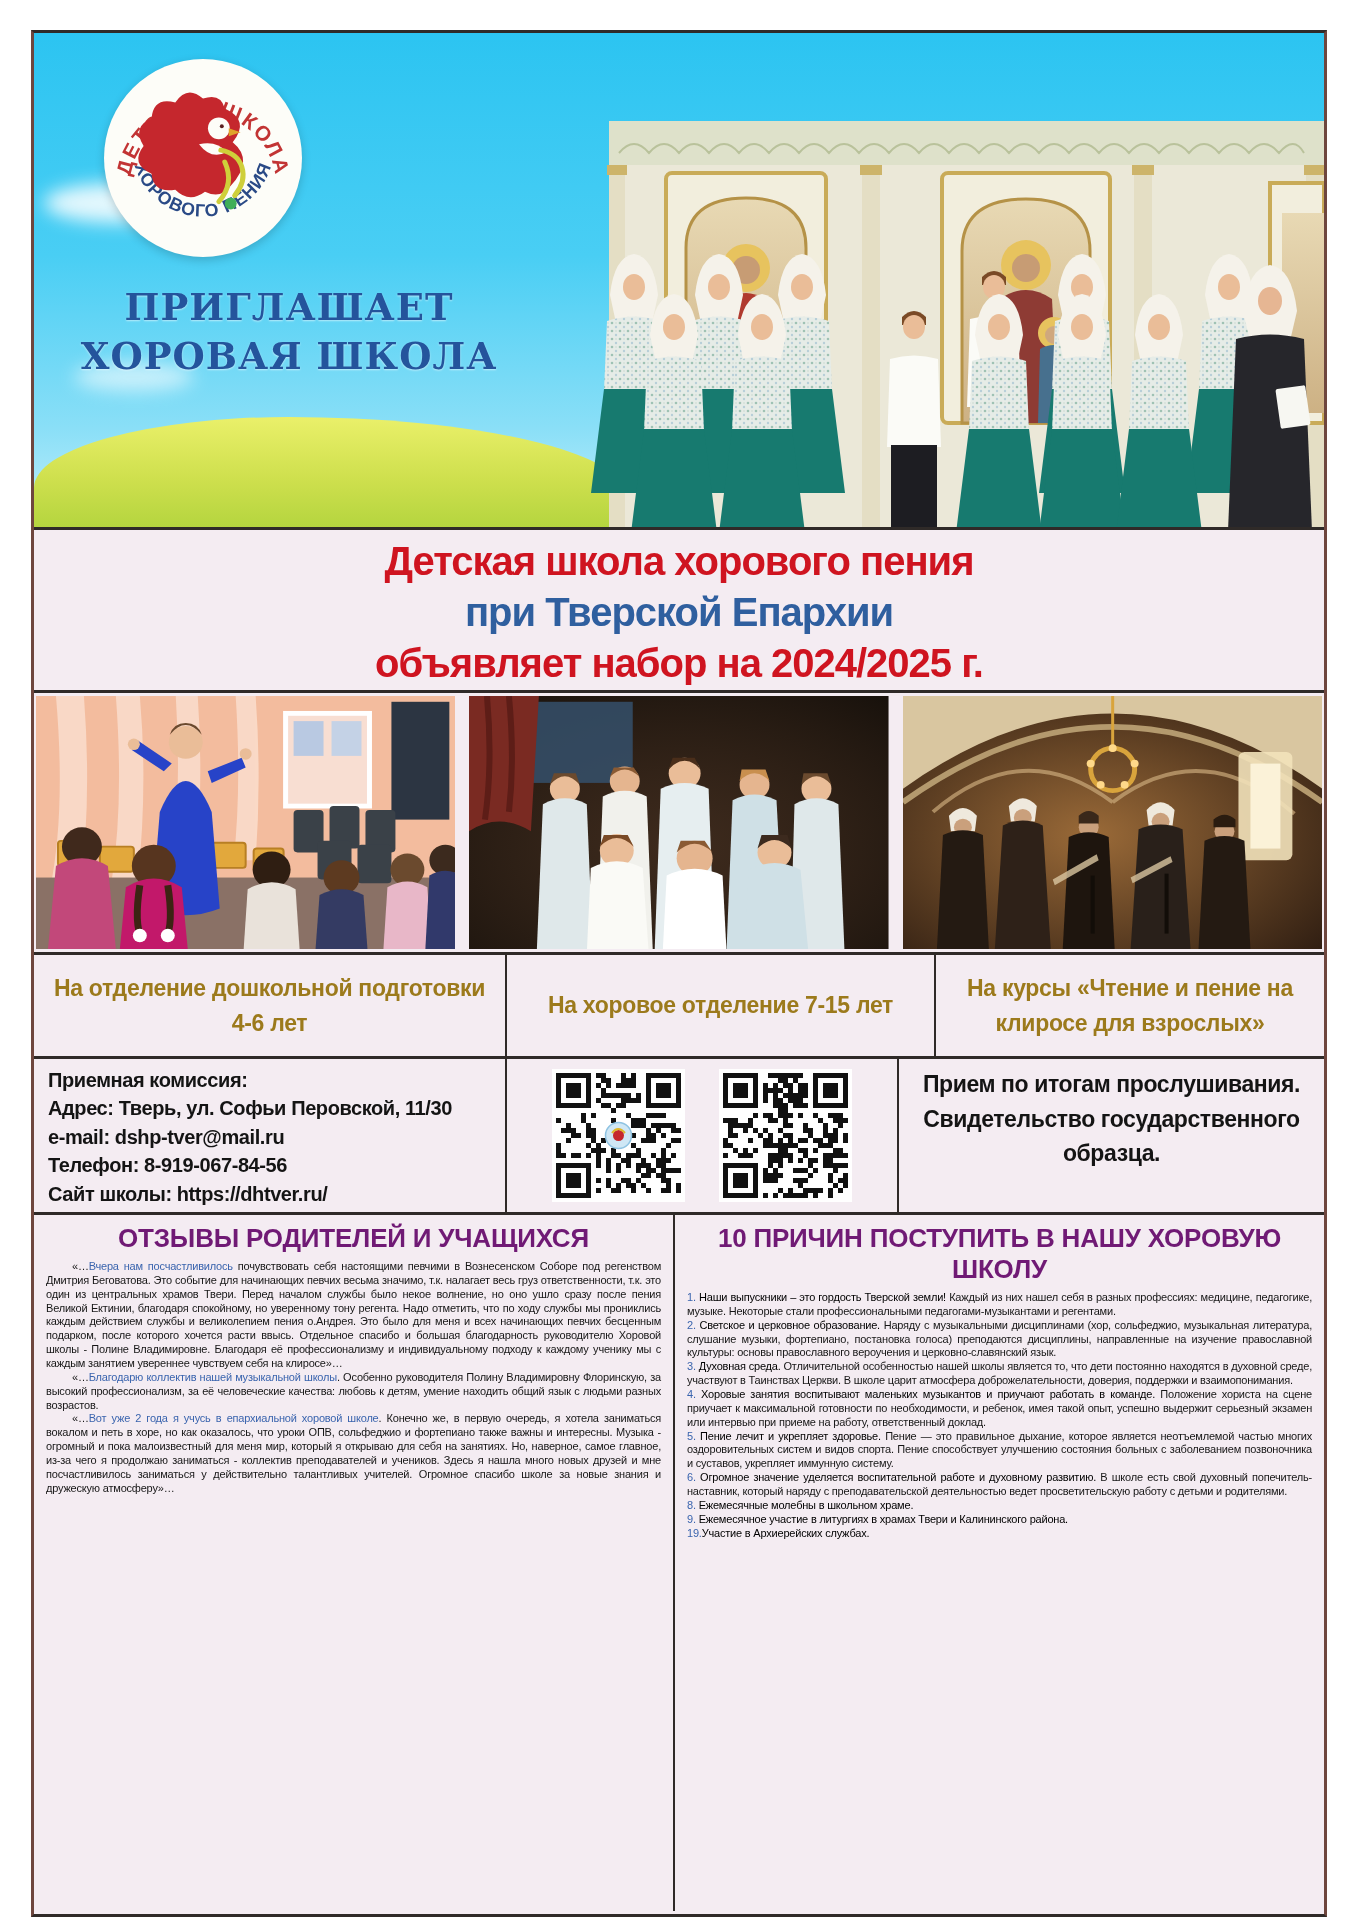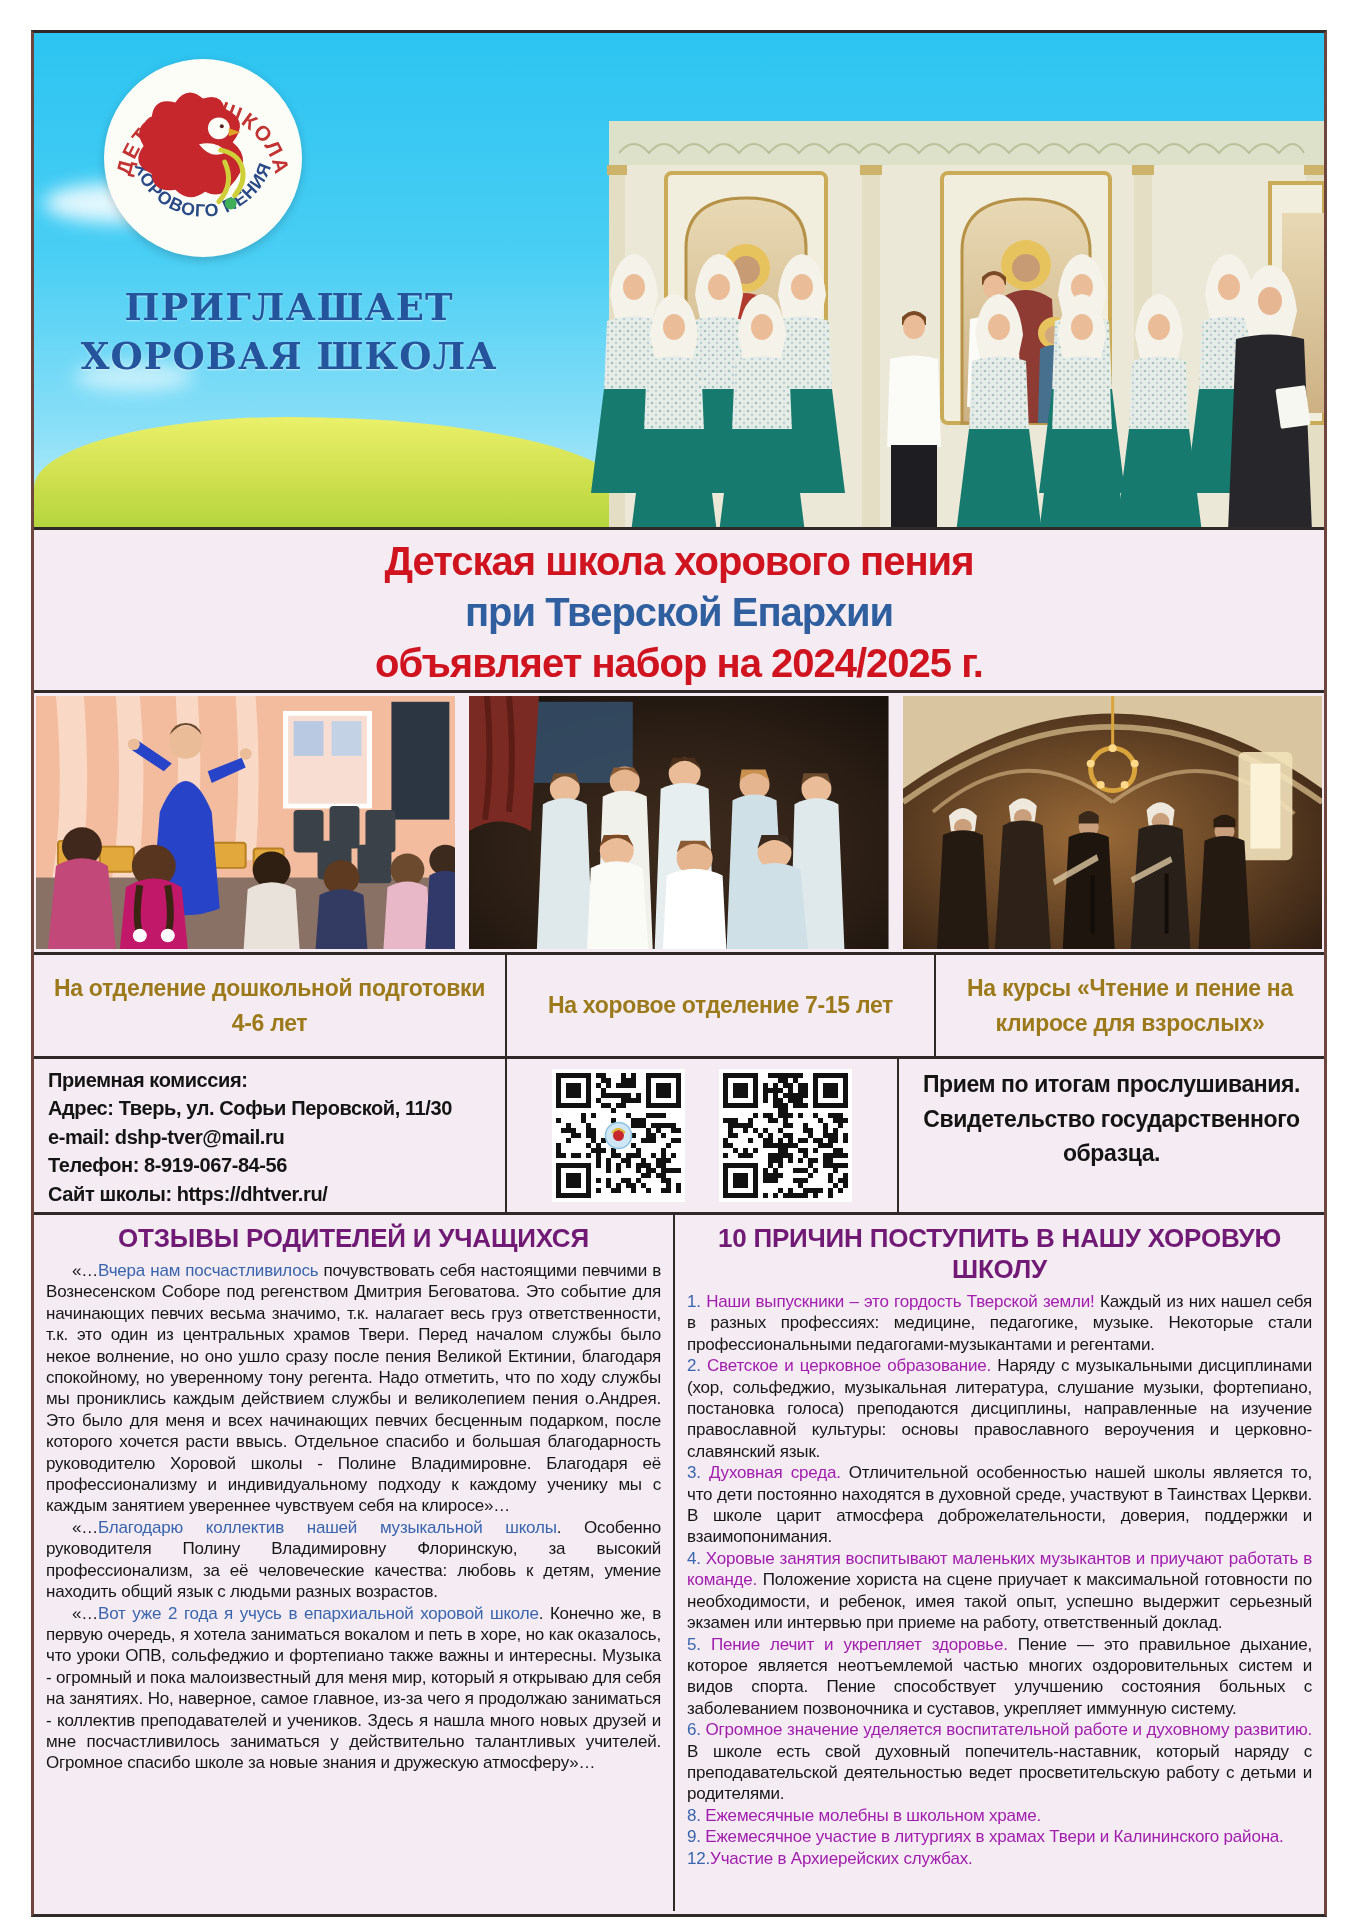--- a/index.html
+++ b/index.html
@@ -50,26 +50,26 @@
   .qr{background:#ffffff;padding:4px;} .qr svg{display:block;}
   .c-right{flex:1;display:flex;align-items:flex-start;justify-content:center;text-align:center;
            font-weight:bold;font-size:23px;line-height:1.5;color:#141414;letter-spacing:-0.4px;padding:8px 14px 3px;}
 
   
   #cols{height:696px;display:flex;}
   .col{box-sizing:border-box;overflow:hidden;padding:6px 12px 0 12px;}
   .col-left{width:641px;border-right:2px solid #2f2a28;}
   .col-right{flex:1;}
   .col-head{text-align:center;font-weight:bold;font-size:26px;color:#701a75;margin:2px 0 6px;letter-spacing:-0.2px;}
-  .col-body{font-size:17px;line-height:1.26;color:#161616;text-align:justify;letter-spacing:-0.2px;}
+  .col-body{font-size:11px;line-height:1.26;color:#161616;text-align:justify;letter-spacing:-0.2px;}
   .para{margin:0;text-indent:26px;}
   .reason{margin:0;}
   .seg-accent{color:#3a64ae;}
   .num{color:#3a64ae;}
-  .lead{color:#a21caf;}
+  .lead{color:#000000;}
 </style>
 </head>
 <body>
 
 <div class="sheet">
 
   <div class="sec" id="header">
     <div class="cloud" style="left:10px;top:150px;width:150px;height:40px;"></div>
     <div class="cloud" style="left:250px;top:420px;width:190px;height:36px;"></div>
     <div class="cloud" style="left:40px;top:330px;width:120px;height:28px;opacity:.6"></div>
@@ -851,18 +851,18 @@
       <div class="col-head">10 ПРИЧИН ПОСТУПИТЬ В НАШУ ХОРОВУЮ ШКОЛУ</div>
       <div class="col-body" id="reasons-body">
           <p class="reason"><span class="num">1. </span><span class="lead">Наши выпускники – это гордость Тверской земли!</span><span> Каждый из них нашел себя в разных профессиях: медицине, педагогике, музыке. Некоторые стали профессиональными педагогами-музыкантами и регентами.</span></p>
           <p class="reason"><span class="num">2. </span><span class="lead">Светское и церковное образование.</span><span> Наряду с музыкальными дисциплинами (хор, сольфеджио, музыкальная литература, слушание музыки, фортепиано, постановка голоса) преподаются дисциплины, направленные на изучение православной культуры: основы православного вероучения и церковно-славянский язык.</span></p>
           <p class="reason"><span class="num">3. </span><span class="lead">Духовная среда.</span><span> Отличительной особенностью нашей школы является то, что дети постоянно находятся в духовной среде, участвуют в Таинствах Церкви. В школе царит атмосфера доброжелательности, доверия, поддержки и взаимопонимания.</span></p>
           <p class="reason"><span class="num">4. </span><span class="lead">Хоровые занятия воспитывают маленьких музыкантов и приучают работать в команде.</span><span> Положение хориста на сцене приучает к максимальной готовности по необходимости, и ребенок, имея такой опыт, успешно выдержит серьезный экзамен или интервью при приеме на работу, ответственный доклад.</span></p>
           <p class="reason"><span class="num">5. </span><span class="lead">Пение лечит и укрепляет здоровье.</span><span> Пение — это правильное дыхание, которое является неотъемлемой частью многих оздоровительных систем и видов спорта. Пение способствует улучшению состояния больных с заболеванием позвоночника и суставов, укрепляет иммунную систему.</span></p>
           <p class="reason"><span class="num">6. </span><span class="lead">Огромное значение уделяется воспитательной работе и духовному развитию.</span><span> В школе есть свой духовный попечитель-наставник, который наряду с преподавательской деятельностью ведет просветительскую работу с детьми и родителями.</span></p>
           <p class="reason"><span class="num">8. </span><span class="lead">Ежемесячные молебны в школьном храме.</span></p>
           <p class="reason"><span class="num">9. </span><span class="lead">Ежемесячное участие в литургиях в храмах Твери и Калининского района.</span></p>
-          <p class="reason"><span class="num">12.</span><span class="lead">Участие в Архиерейских службах.</span></p>
+          <p class="reason"><span class="num">19.</span><span class="lead">Участие в Архиерейских службах.</span></p>
         </div>
     </div>
   </div>
 
 </div>
 
 </body></html>

